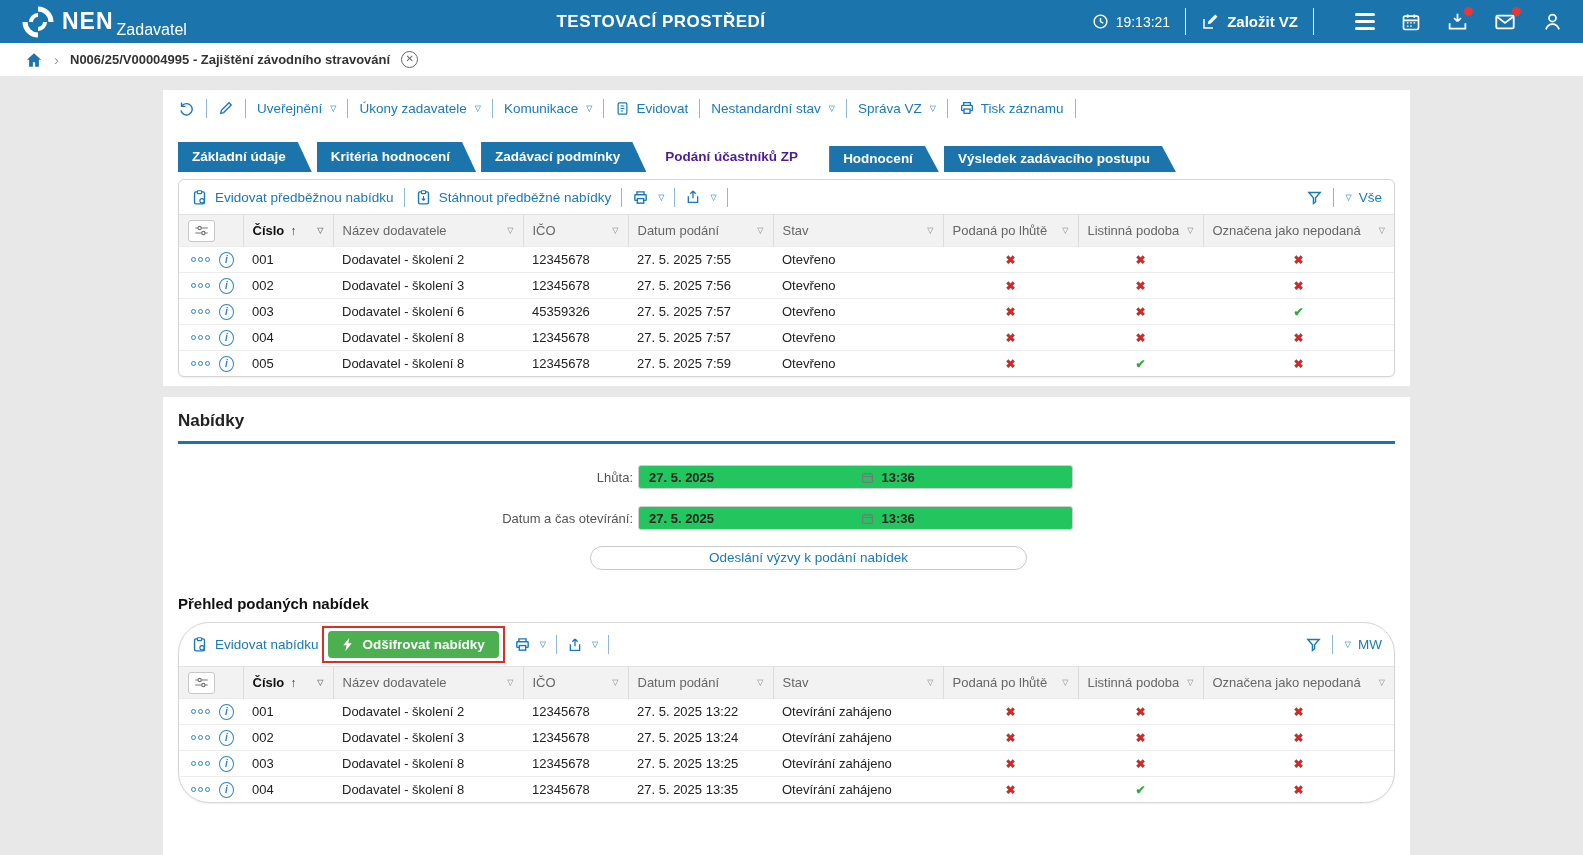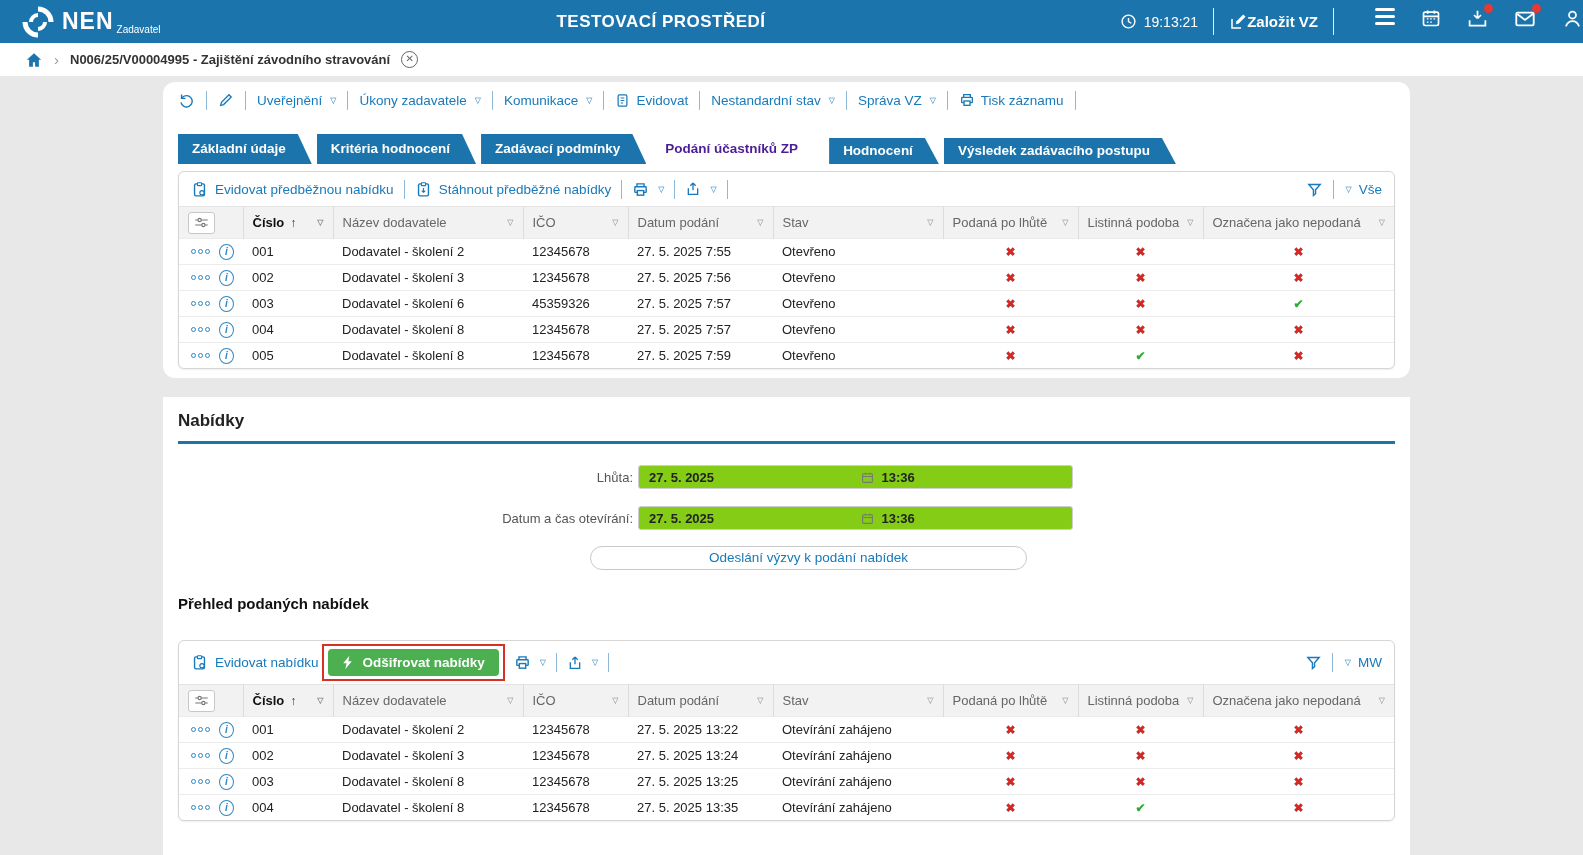--- a/index.html
+++ b/index.html
@@ -14,50 +14,50 @@
   svg { display:block; }
 
   
   .topbar {
     height:43px; background:#1b75ac; color:#fff;
     display:flex; align-items:center; position:relative;
   }
   .brand-wrap { display:flex; align-items:center; margin-left:22px; }
   .logo { width:32px; height:32px; margin-right:8px; }
   .brand { font-size:23px; font-weight:bold; letter-spacing:1px; line-height:1; }
-  .brand-sub { font-size:10px; margin:16px 16px 0 3px; }
+  .brand-sub { font-size:16px; margin:16px 16px 0 3px; }
   .env-title {
     position:absolute; left:661px; transform:translateX(-50%);
     font-size:17px; font-weight:bold; letter-spacing:.5px; white-space:nowrap;
   }
-  .topbar-right { margin-left:auto; display:flex; }
+  .topbar-right { margin-left:auto; display:flex; align-items:center; padding-right:20px; }
   .tb-time { display:flex; align-items:center; gap:7px; font-size:14px; }
   .tb-div { width:1px; height:27px; background:rgba(255,255,255,.9); margin:0 15px; }
-  .tb-create { display:flex; align-items:center; font-size:15px; font-weight:bold; cursor:pointer; }
+  .tb-create { display:flex; align-items:center; gap:8px; font-size:15px; font-weight:bold; cursor:pointer; }
   .tb-ico { position:relative; margin-left:26px; cursor:pointer; }
   .tb-ico:first-child { margin-left:0; }
   .burger { display:flex; flex-direction:column; gap:4px; width:20px; }
   .burger i { height:3px; background:#fff; border-radius:2px; }
   .red-dot { position:absolute; top:-4px; right:-5px; width:9px; height:9px; border-radius:50%; background:#e53935; }
 
   
   .breadcrumb {
     height:33px; background:#fff; display:flex; align-items:center;
     padding-left:25px; gap:11px;
   }
   .bc-chevron { color:#999; font-size:15px; }
   .bc-label { font-size:13px; font-weight:bold; color:#333; }
   .bc-close {
     width:17px; height:17px; border:1.5px solid #666; border-radius:50%;
     color:#666; font-size:10px; line-height:14px; text-align:center; cursor:pointer;
   }
 
   
   .panel { position:absolute; left:163px; width:1247px; background:#fff; }
-  .panel-1 { top:82px; height:296px;border-radius:12px; }
+  .panel-1 { top:90px; height:296px; }
   .panel-2 { top:397px; height:458px; }
 
   
   .actions-bar {
     display:flex; align-items:center; height:36px; padding:0 15px;
     color:#187aba; font-size:13.5px;
   }
   .ab-item { display:flex; align-items:center; gap:6px; cursor:pointer; white-space:nowrap; }
   .ab-div { width:1px; height:19px; background:#8fb9d8; margin:0 11px; }
   .caret { font-size:8px; color:#187aba; margin-left:2px; }
@@ -116,21 +116,21 @@
 
   
   .section-head {
     margin:14px 15px 0; padding-bottom:10px; border-bottom:3px solid #1b75ac;
     font-size:17px; font-weight:bold; color:#222;
   }
   .form-row { display:flex; align-items:center; margin-top:21px;margin-left:48px; }
   .form-label { width:422px; text-align:right; color:#555; font-size:13px; margin-right:5px; }
   .dt-group {
     width:435px; height:24px; display:flex; align-items:center;
-    background:#84cc16; border:1px solid #cfcfcf; border-radius:3px;
+    background:#22c55e; border:1px solid #cfcfcf; border-radius:3px;
     font-weight:bold; font-size:13px; color:#222; cursor:pointer;
   }
   .dt-date { flex:1; padding-left:10px; }
   .dt-right { flex:1; display:flex; align-items:center; gap:8px; }
   .send-btn {
     margin:16px 0 0 427px; width:437px; height:24px;
     background:#fff; border:1px solid #c9c9c9; border-radius:12px;
     color:#187aba; font-size:13.5px; text-align:center; line-height:21px; cursor:pointer;
   }
   .warning {
@@ -552,21 +552,21 @@
         <span>13:36</span>
       </span>
     </div>
   </div>
 
   <div class="send-btn">Odeslání výzvy k podání nabídek</div>
 
 
   <div class="sub-head">Přehled podaných nabídek</div>
 
-  <div class="card" style="margin-top:28px;">
+  <div class="card" style="margin-top:10px;border-radius:31px;">
     <div class="card-toolbar">
       <span class="ct-item">
         <svg width="17" height="17" viewBox="0 0 24 24">
           <rect x="5" y="4" width="14" height="17" rx="2" fill="none" stroke="#187aba" stroke-width="2"></rect>
           <rect x="9" y="2.5" width="6" height="4" rx="1" fill="#fff" stroke="#187aba" stroke-width="1.6"></rect>
           <circle cx="15.5" cy="16.5" r="3" fill="#fff" stroke="#187aba" stroke-width="1.6"></circle>
         </svg>
         <span>Evidovat nabídku</span>
       </span>
       <span class="red-highlight">

